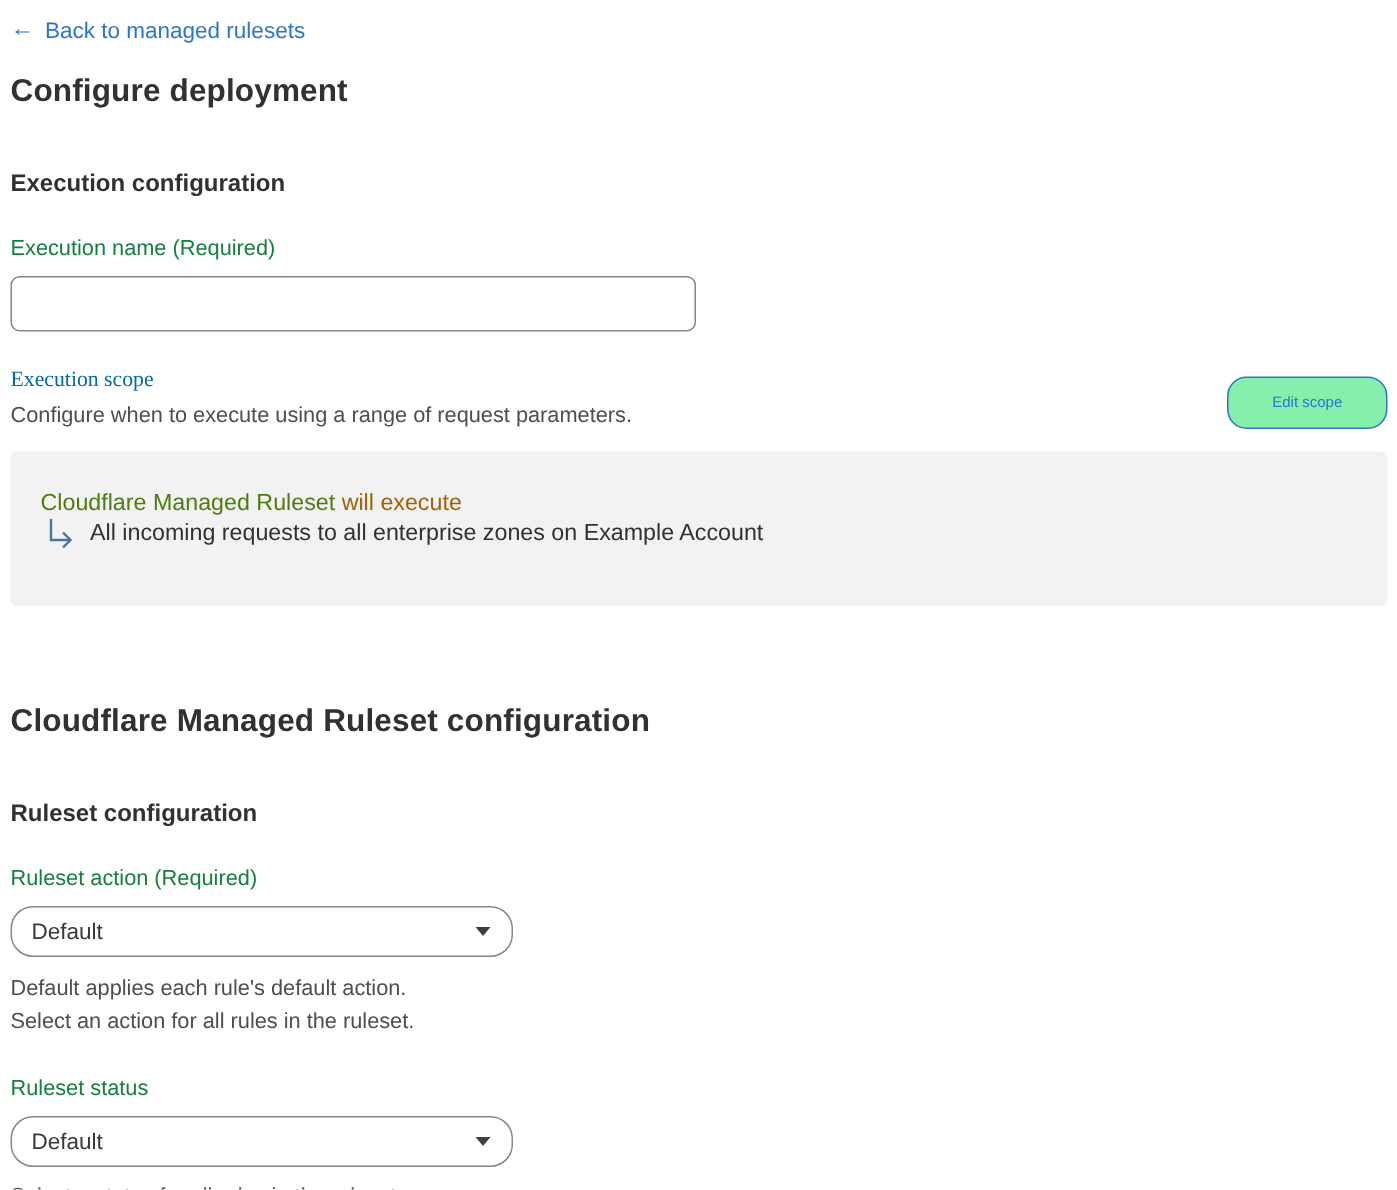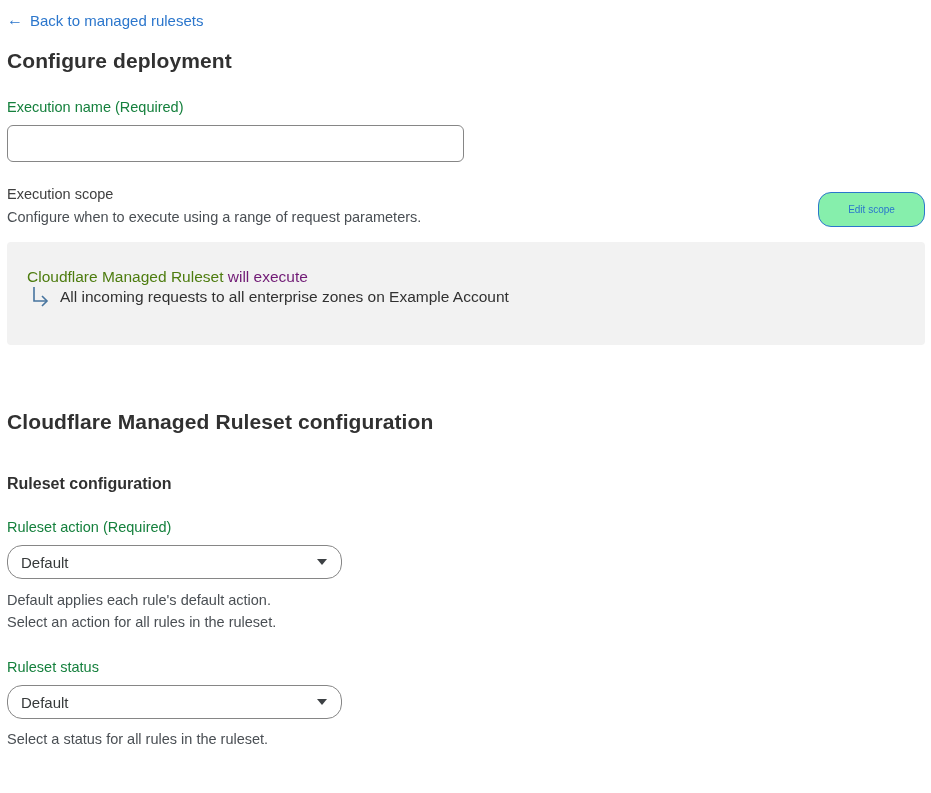--- a/index.html
+++ b/index.html
@@ -66,21 +66,21 @@
     outline: none;
   }
 
   
   .scope-row {
     margin-top: 24px;
     display: flex;
     justify-content: space-between;
     align-items: flex-start;
   }
-  .scope-text .scope-label { font-size: 14.5px; color: #404040; }
+  .scope-text .scope-label { font-size: 14.5px; color: #0369a1; font-family: Liberation Serif, serif; }
   .scope-text .scope-desc  { margin-top: 7px; font-size: 14.5px; color: #4a4f54; }
   .edit-scope-btn {
     margin-top: 6px;
     margin-right: 0px;
     min-width: 107px;
     height: 35px;
     background: #86efac;
     border: 1px solid #2b76cc;
     border-radius: 13px;
     color: #2b76cc;
@@ -94,21 +94,21 @@
   .scope-box {
     margin-top: 15px;
     width: 918px;
     height: 103px;
     background: #f2f2f2;
     border-radius: 4px;
     padding: 26px 20px 0 20px;
   }
   .scope-box .line1 { font-size: 15.5px; }
   .scope-box .line1 .ruleset-name { color: #4d7c0f; }
-  .scope-box .line1 .will-execute { color: #701a75; }
+  .scope-box .line1 .will-execute { color: #a16207; }
   .scope-box .line2 {
     display: flex;
     align-items: center;
     gap: 9px;
     font-size: 15.5px;
     color: #313131;
   }
   .branch-icon { display: inline-block; width: 20px; height: 22px; margin-left: 4px; }
 
   
@@ -141,20 +141,21 @@
 
 <div class="page">
 
   <a class="back-link">
     <span class="arrow">←</span>
     <span>Back to managed rulesets</span>
   </a>
 
   <div class="h1">Configure deployment</div>
 
+  <div class="h2">Execution configuration</div>
 
   <div class="field-label">Execution name (Required)</div>
   <input class="text-input" type="text" placeholder="" style="">
 
   <div class="scope-row">
     <div class="scope-text">
       <div class="scope-label">Execution scope</div>
       <div class="scope-desc">Configure when to execute using a range of request parameters.</div>
     </div>
     <button class="edit-scope-btn">Edit scope</button>

